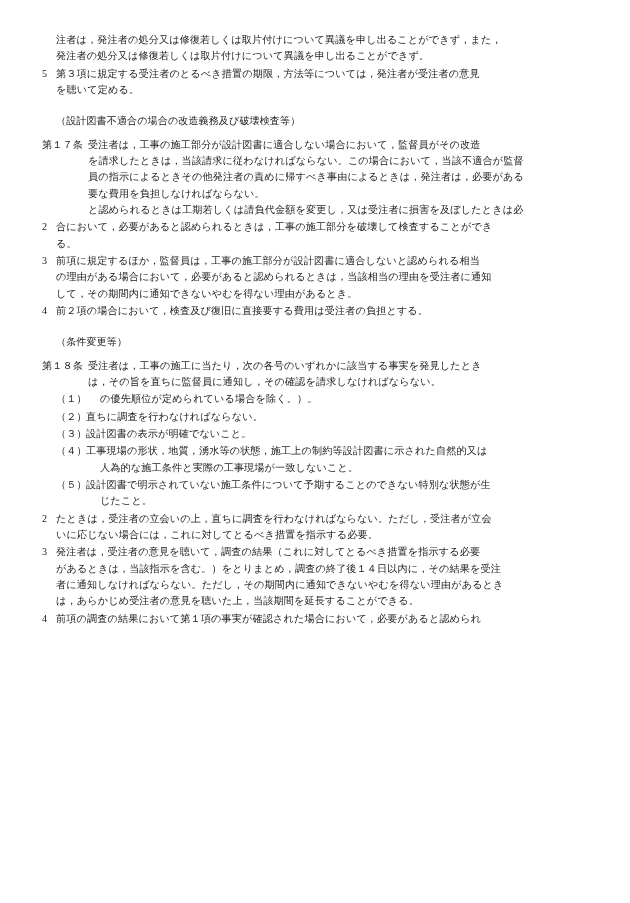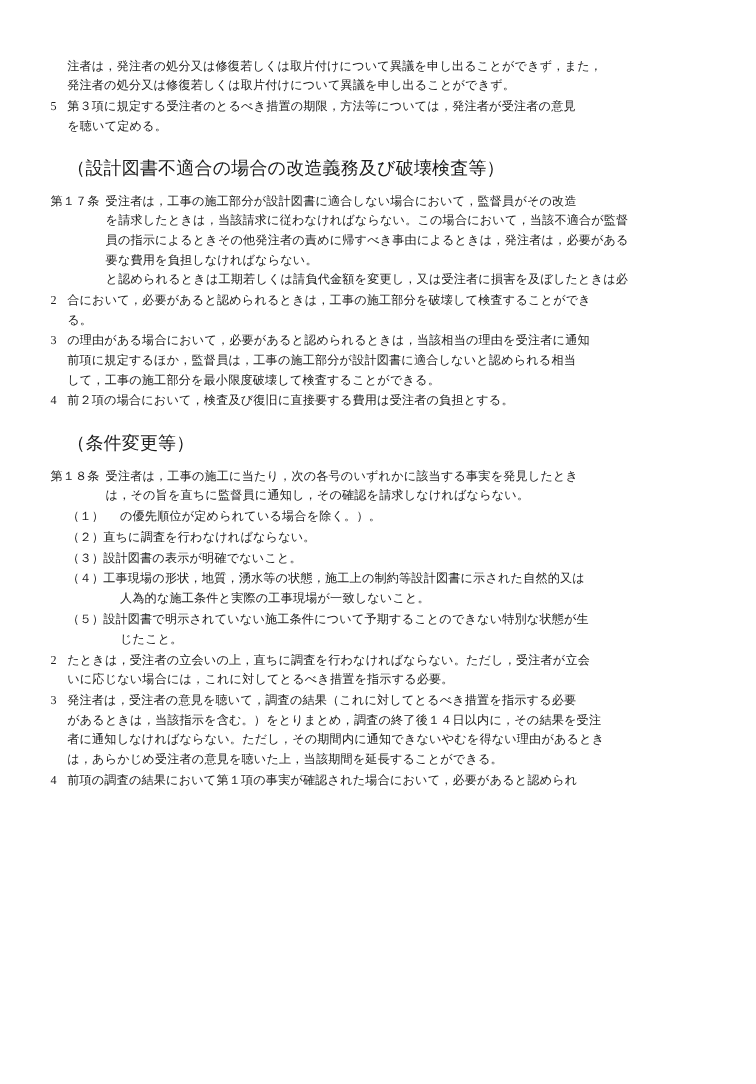--- a/index.html
+++ b/index.html
@@ -12,21 +12,21 @@
     height: 903px;
     font-family: "Liberation Serif", "DejaVu Serif", serif;
     color: #1a1a1a;
     overflow: hidden;
   }
   .page {
     position: relative;
     width: 578px;
     height: 903px;
     box-sizing: border-box;
-    padding: 48px 44px 20px 42px;
+    padding: 32px 44px 20px 42px;
   }
   .doc {
     font-size: 10.1px;
     line-height: 1.62;
     letter-spacing: 0.15px;
   }
   
   .para {
     display: flex;
     align-items: flex-start;
@@ -47,21 +47,21 @@
   
   .w-art  { width: 46px; }   
   .w-num  { width: 14px; }   
   .w-item { width: 30px; }
 
   .indent-1 { padding-left: 14px; }
 
   .heading {
     margin: 0;
     padding-left: 14px;
-    font-size: 15px;
+    font-size: 10px;
     font-weight: normal;
     line-height: 1.62;
   }
   .gap-sm { height: 7px; }
   .gap-lg { height: 15px; }
 </style>
 </head>
 <body>
 
 <div class="page">
@@ -104,23 +104,23 @@
       <div class="num w-num">2</div>
       <div class="txt">
         <div>合において，必要があると認められるときは，工事の施工部分を破壊して検査することができ</div>
         <div>る。</div>
       </div>
     </div>
 
     <div class="para">
       <div class="num w-num">3</div>
       <div class="txt">
+        <div>前項に規定するほか，監督員は，工事の施工部分が設計図書に適合しないと認められる相当</div>
         <div>の理由がある場合において，必要があると認められるときは，当該相当の理由を受注者に通知</div>
-        <div>前項に規定するほか，監督員は，工事の施工部分が設計図書に適合しないと認められる相当</div>
-        <div>して，工事の施工部分を最小限度破壊して検査することができる。</div>
+        <div>して，その期間内に通知できないやむを得ない理由があるとき。</div>
       </div>
     </div>
 
     <div class="para">
       <div class="num w-num">4</div>
       <div class="txt">
         <div>前２項の場合において，検査及び復旧に直接要する費用は受注者の負担とする。</div>
       </div>
     </div>
 

